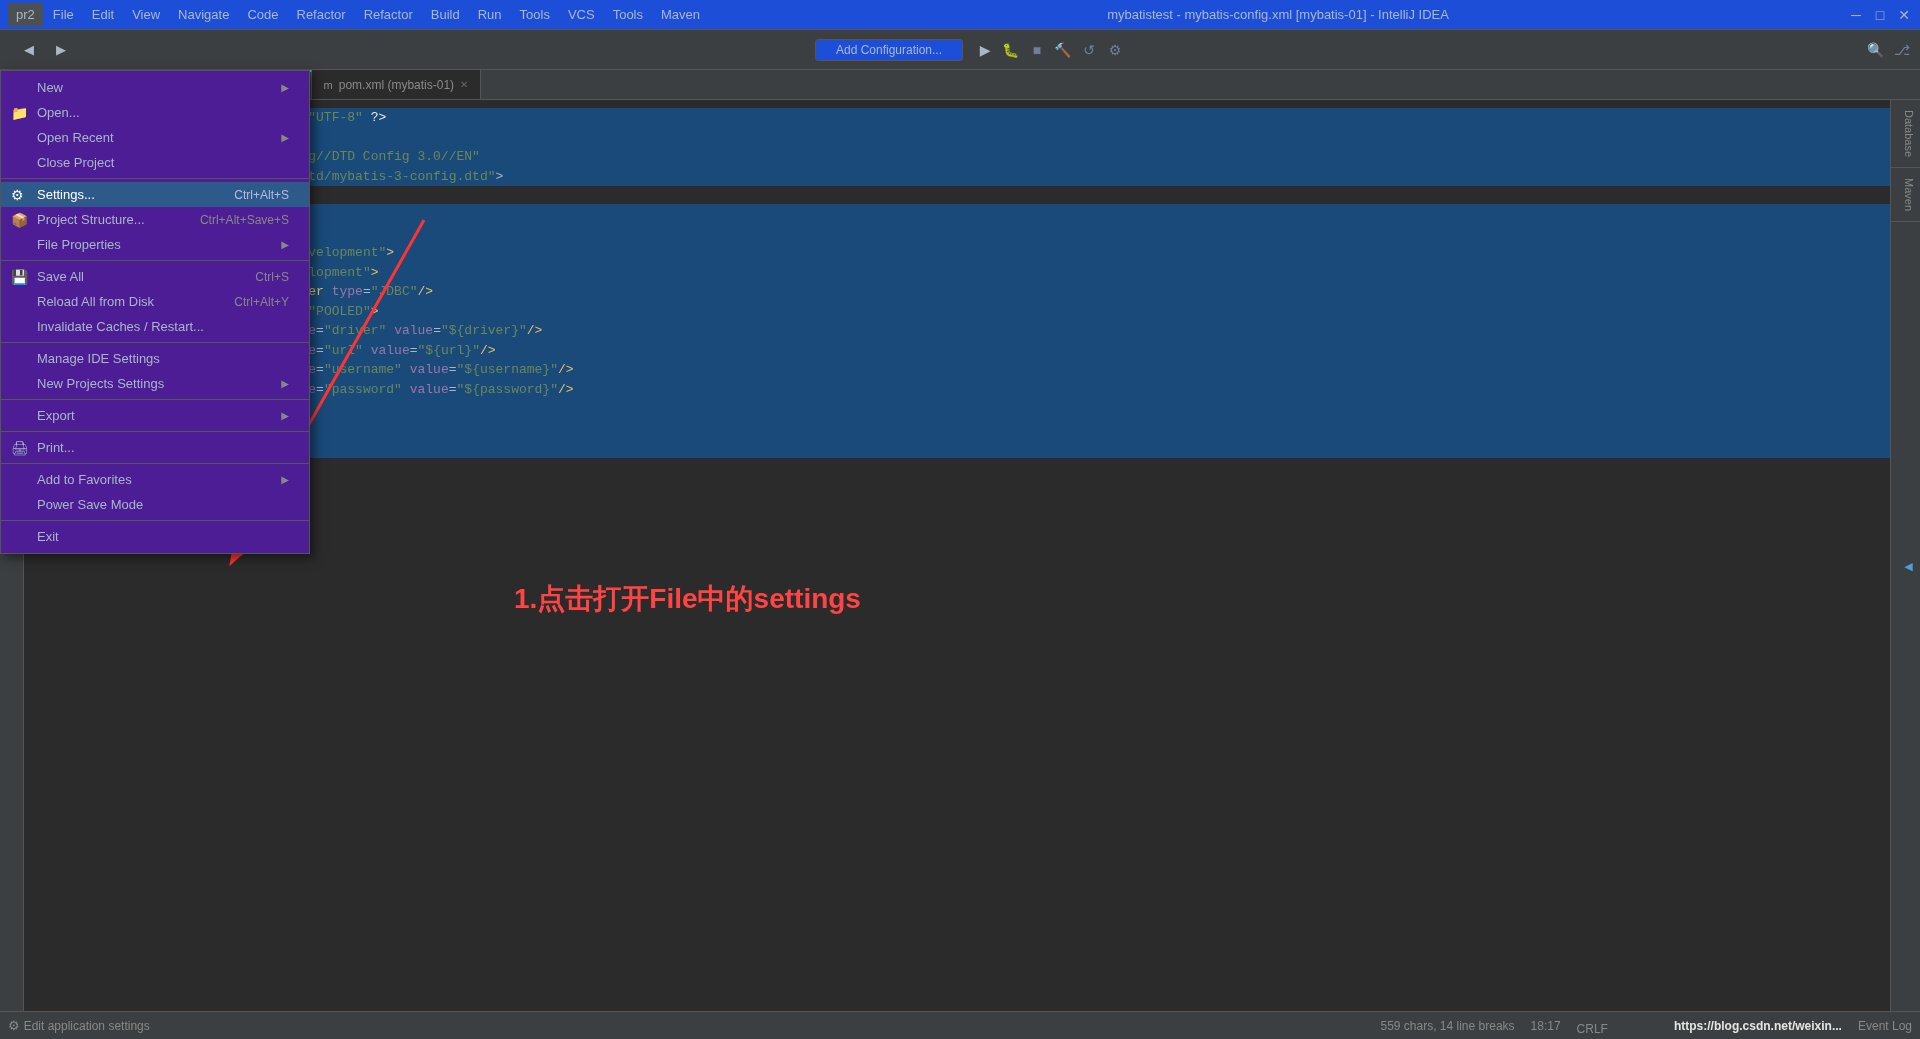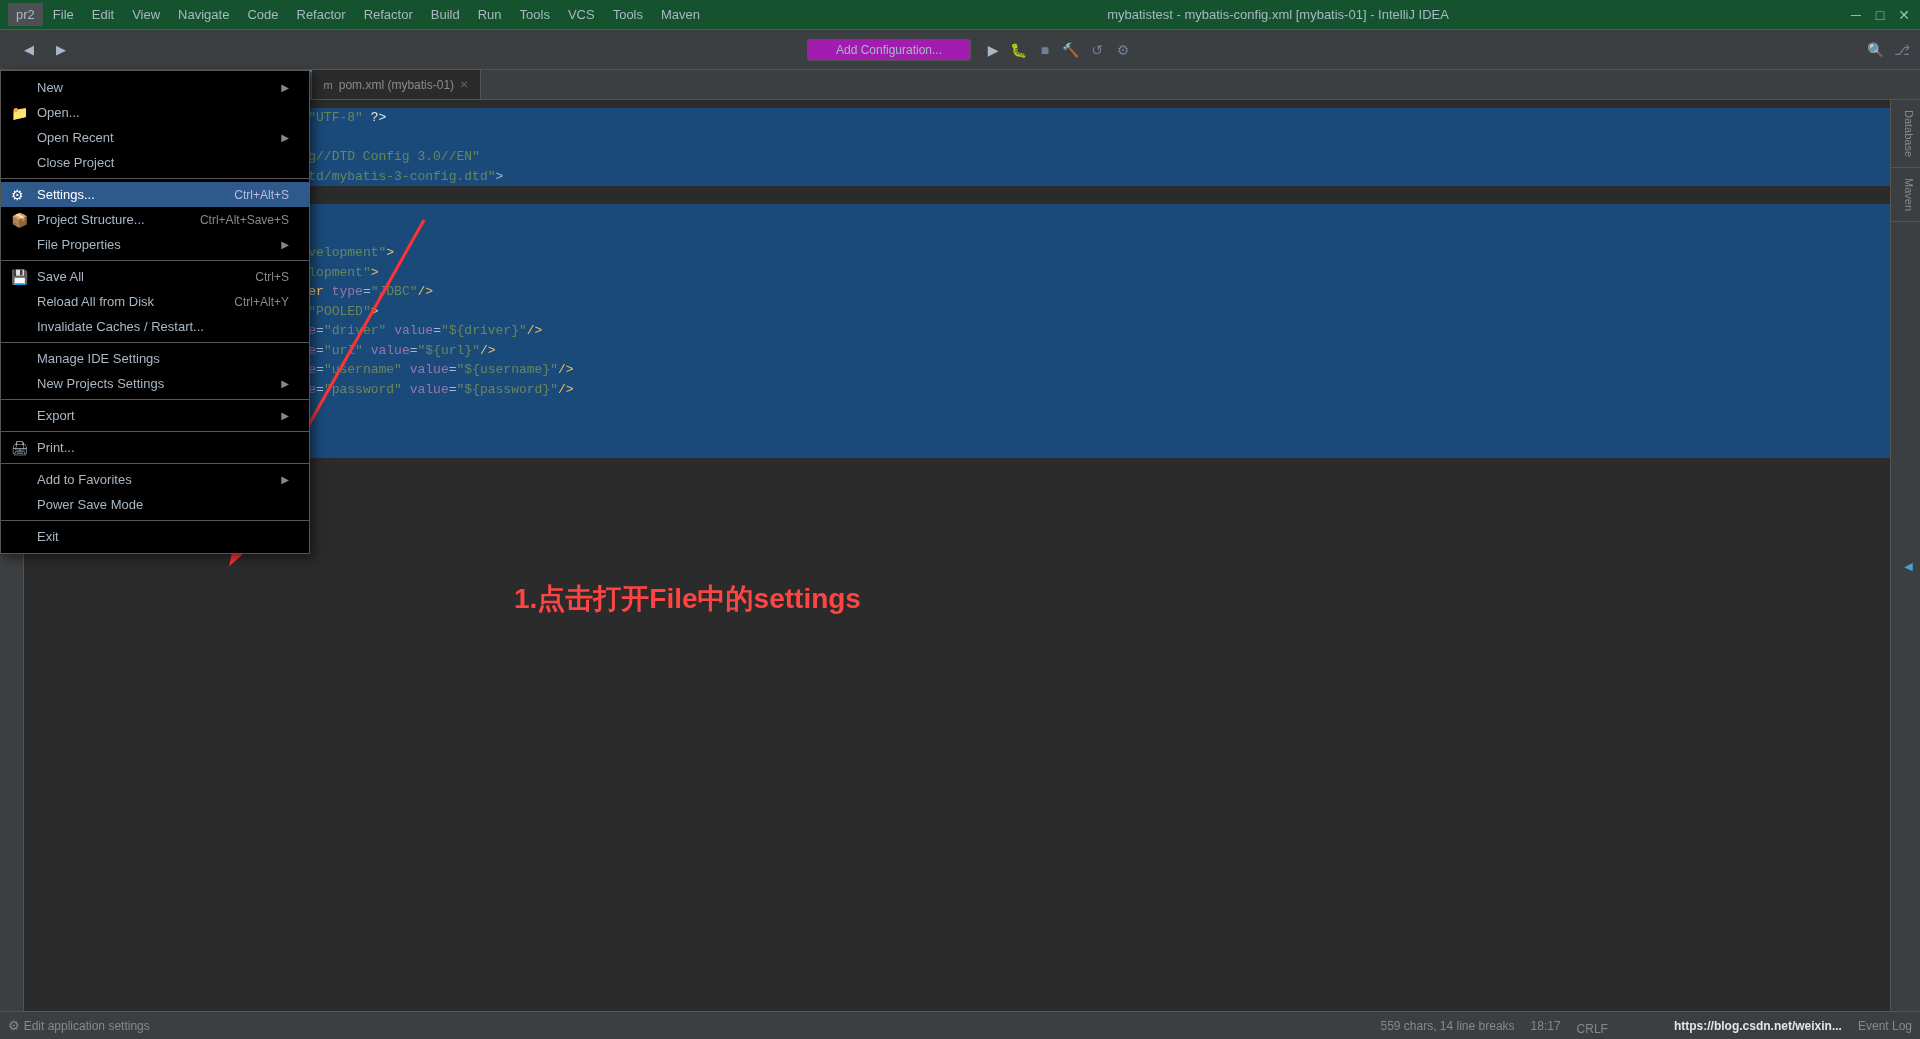--- a/index.html
+++ b/index.html
@@ -10,21 +10,21 @@
       font-family: 'Segoe UI', Arial, sans-serif;
       font-size: 13px;
       color: #a9b7c6;
       overflow: hidden;
       position: relative;
     }
 
     
     .title-bar {
       height: 30px;
-      background: #14532d;
+      background: #1d4ed8;
       display: flex;
       align-items: center;
       justify-content: space-between;
       padding: 0 8px;
       border-bottom: 1px solid #555;
     }
     .title-bar-left {
       display: flex;
       align-items: center;
       gap: 2px;
@@ -71,24 +71,24 @@
     .toolbar-btn {
       padding: 4px 8px;
       background: transparent;
       border: none;
       color: #a9b7c6;
       cursor: pointer;
       font-size: 13px;
       border-radius: 3px;
     }
     .run-config {
-      background: #a21caf;
+      background: #1d4ed8;
       border: 1px solid #555;
       color: #a9b7c6;
-      padding: 3px 28px;
+      padding: 3px 20px;
       font-size: 12px;
       border-radius: 3px;
       margin-left: auto;
     }
     .toolbar-icons {
       display: flex;
       align-items: center;
       gap: 6px;
       margin-left: 8px;
     }
@@ -145,21 +145,21 @@
     
     .file-menu-overlay {
       position: absolute;
       top: 70px;
       left: 0px;
       z-index: 1000;
       display: flex;
     }
     .file-menu {
       width: 310px;
-      background: #000000;
+      background: #4c1d95;
       border: 1px solid #555;
       box-shadow: 4px 4px 10px rgba(0,0,0,0.5);
       padding: 4px 0;
     }
     .menu-section-item {
       padding: 5px 20px 5px 36px;
       display: flex;
       align-items: center;
       justify-content: space-between;
       cursor: pointer;

